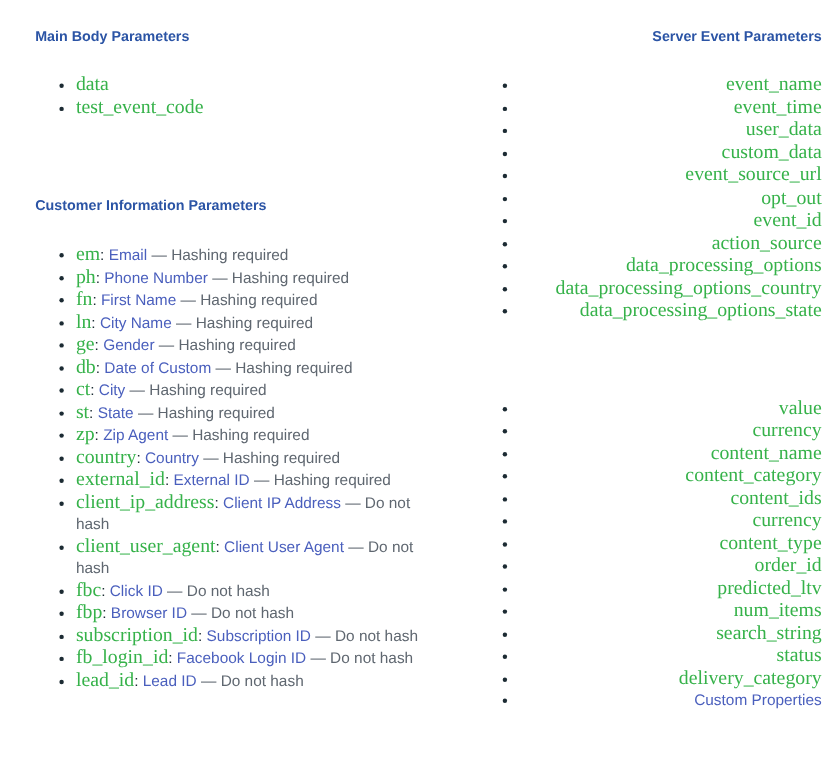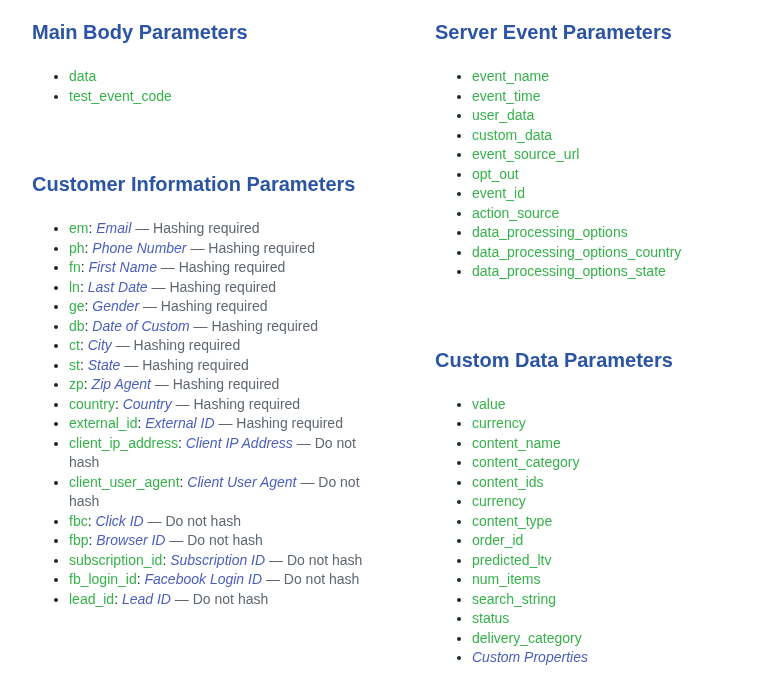--- a/index.html
+++ b/index.html
@@ -25,48 +25,48 @@
     padding-top: 22px;
     align-items: flex-start;
   }
   .col-left {
     width: 403px;
     padding: 0 16px 0 32px;
   }
   .col-right {
     flex: 1;
     padding: 0 16px 0 32px;
+    text-align: right;
   }
   .section + .section { margin-top: 68px; }
   h3.section-title {
     margin: 0;
-    font-size: 20px;
+    font-size: 13px;
     line-height: 21px;
     font-weight: bold;
     color: var(--heading);
   }
   ul.param-list {
     margin: 24px 0 0 0;
     padding-left: 37px;
     list-style: disc;
     font-size: 14px;
     line-height: 19.5px;
     color: var(--text);
   }
   ul.param-list li { margin: 0; padding: 0; }
   code.param-code {
-    font-family: Liberation Sans, sans-serif;
-    font-size: 14px;
+    font-family: Liberation Serif, serif;
+    font-size: 18px;
     color: var(--code);
   }
   a.param-link {
     color: var(--link);
     text-decoration: none;
     cursor: pointer;
-    font-style: italic;
   }
   span.param-note { color: var(--note); }
 </style>
 </head>
 <body>
 
 <div class="page">
   <div class="col-left">
     <div class="section">
       <h3 class="section-title">Main Body Parameters</h3>
@@ -74,21 +74,21 @@
           <li><code class="param-code">data</code></li>
           <li><code class="param-code">test_event_code</code></li>
         </ul>
     </div>
     <div class="section">
       <h3 class="section-title">Customer Information Parameters</h3>
       <ul class="param-list">
           <li><code class="param-code">em</code>: <a class="param-link">Email</a><span class="param-note"> — Hashing required</span></li>
           <li><code class="param-code">ph</code>: <a class="param-link">Phone Number</a><span class="param-note"> — Hashing required</span></li>
           <li><code class="param-code">fn</code>: <a class="param-link">First Name</a><span class="param-note"> — Hashing required</span></li>
-          <li><code class="param-code">ln</code>: <a class="param-link">Last Date</a><span class="param-note"> — Hashing required</span></li>
+          <li><code class="param-code">ln</code>: <a class="param-link">City Name</a><span class="param-note"> — Hashing required</span></li>
           <li><code class="param-code">ge</code>: <a class="param-link">Gender</a><span class="param-note"> — Hashing required</span></li>
           <li><code class="param-code">db</code>: <a class="param-link">Date of Custom</a><span class="param-note"> — Hashing required</span></li>
           <li><code class="param-code">ct</code>: <a class="param-link">City</a><span class="param-note"> — Hashing required</span></li>
           <li><code class="param-code">st</code>: <a class="param-link">State</a><span class="param-note"> — Hashing required</span></li>
           <li><code class="param-code">zp</code>: <a class="param-link">Zip Agent</a><span class="param-note"> — Hashing required</span></li>
           <li><code class="param-code">country</code>: <a class="param-link">Country</a><span class="param-note"> — Hashing required</span></li>
           <li><code class="param-code">external_id</code>: <a class="param-link">External ID</a><span class="param-note"> — Hashing required</span></li>
           <li><code class="param-code">client_ip_address</code>: <a class="param-link">Client IP Address</a><span class="param-note"> — Do not hash</span></li>
           <li><code class="param-code">client_user_agent</code>: <a class="param-link">Client User Agent</a><span class="param-note"> — Do not hash</span></li>
           <li><code class="param-code">fbc</code>: <a class="param-link">Click ID</a><span class="param-note"> — Do not hash</span></li>
@@ -110,21 +110,20 @@
           <li><code class="param-code">event_source_url</code></li>
           <li><code class="param-code">opt_out</code></li>
           <li><code class="param-code">event_id</code></li>
           <li><code class="param-code">action_source</code></li>
           <li><code class="param-code">data_processing_options</code></li>
           <li><code class="param-code">data_processing_options_country</code></li>
           <li><code class="param-code">data_processing_options_state</code></li>
         </ul>
     </div>
     <div class="section">
-      <h3 class="section-title">Custom Data Parameters</h3>
       <ul class="param-list">
           <li><code class="param-code">value</code></li>
           <li><code class="param-code">currency</code></li>
           <li><code class="param-code">content_name</code></li>
           <li><code class="param-code">content_category</code></li>
           <li><code class="param-code">content_ids</code></li>
           <li><code class="param-code">currency</code></li>
           <li><code class="param-code">content_type</code></li>
           <li><code class="param-code">order_id</code></li>
           <li><code class="param-code">predicted_ltv</code></li>

